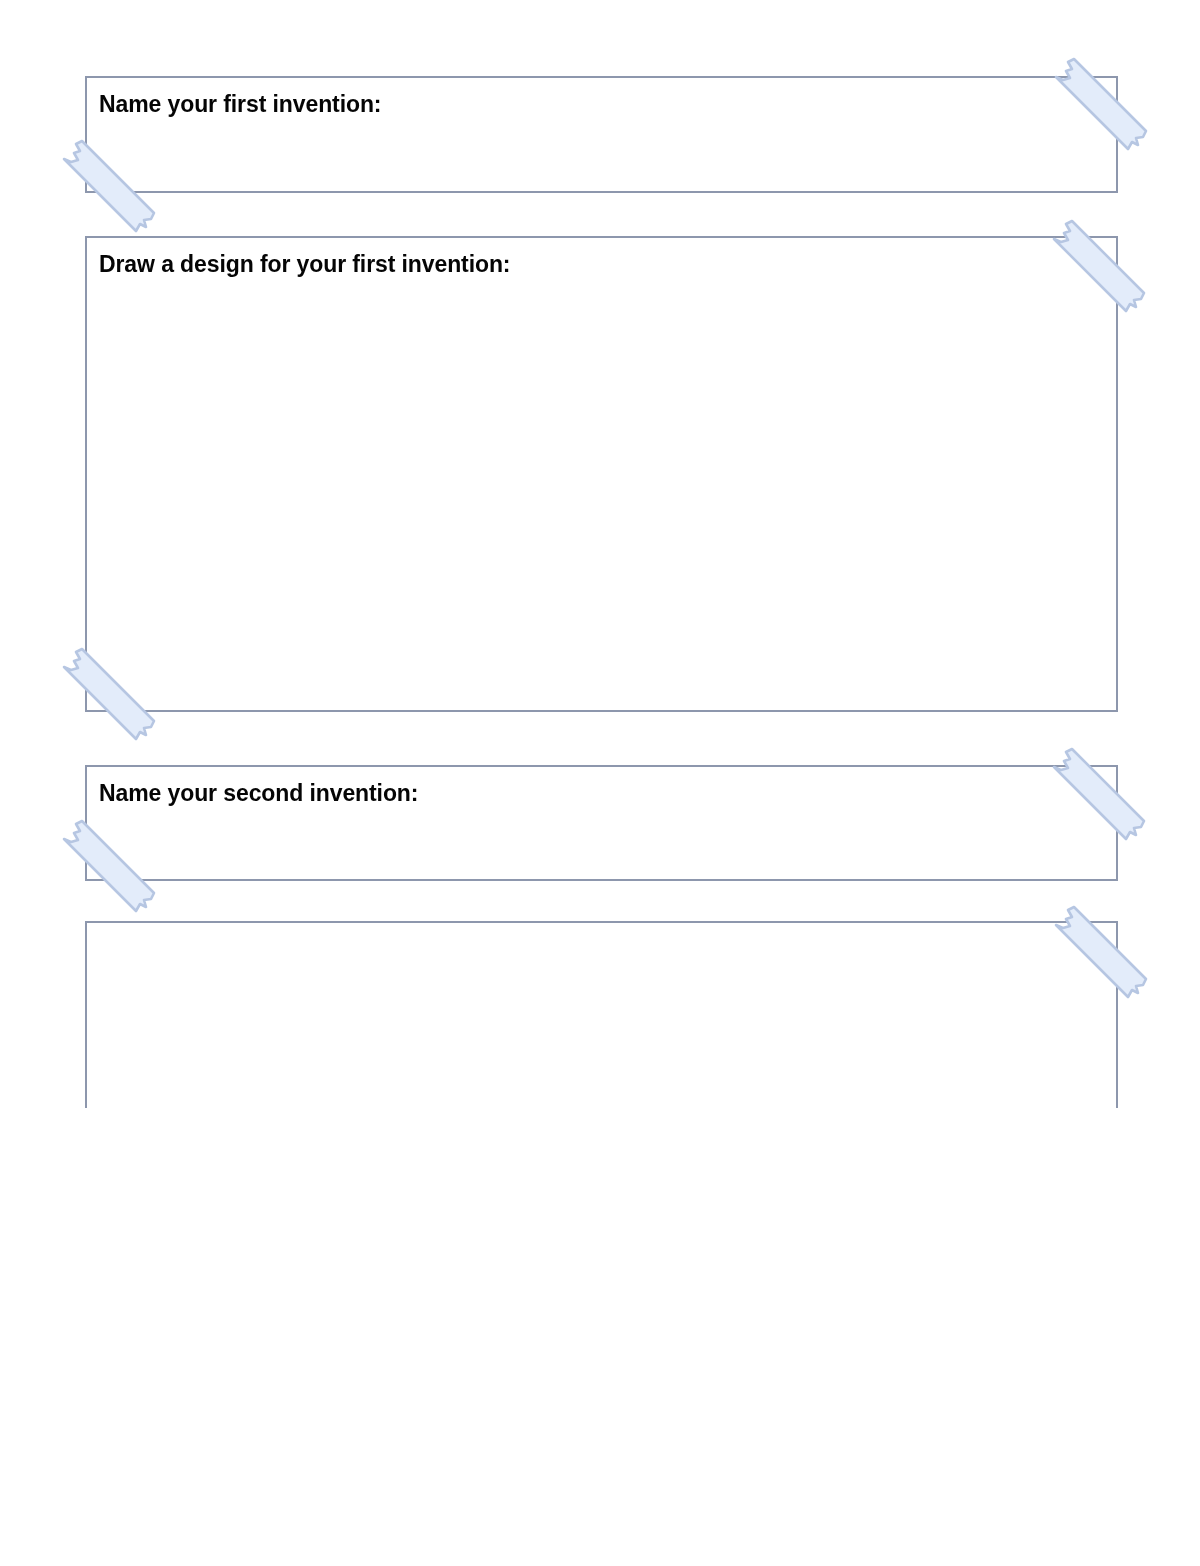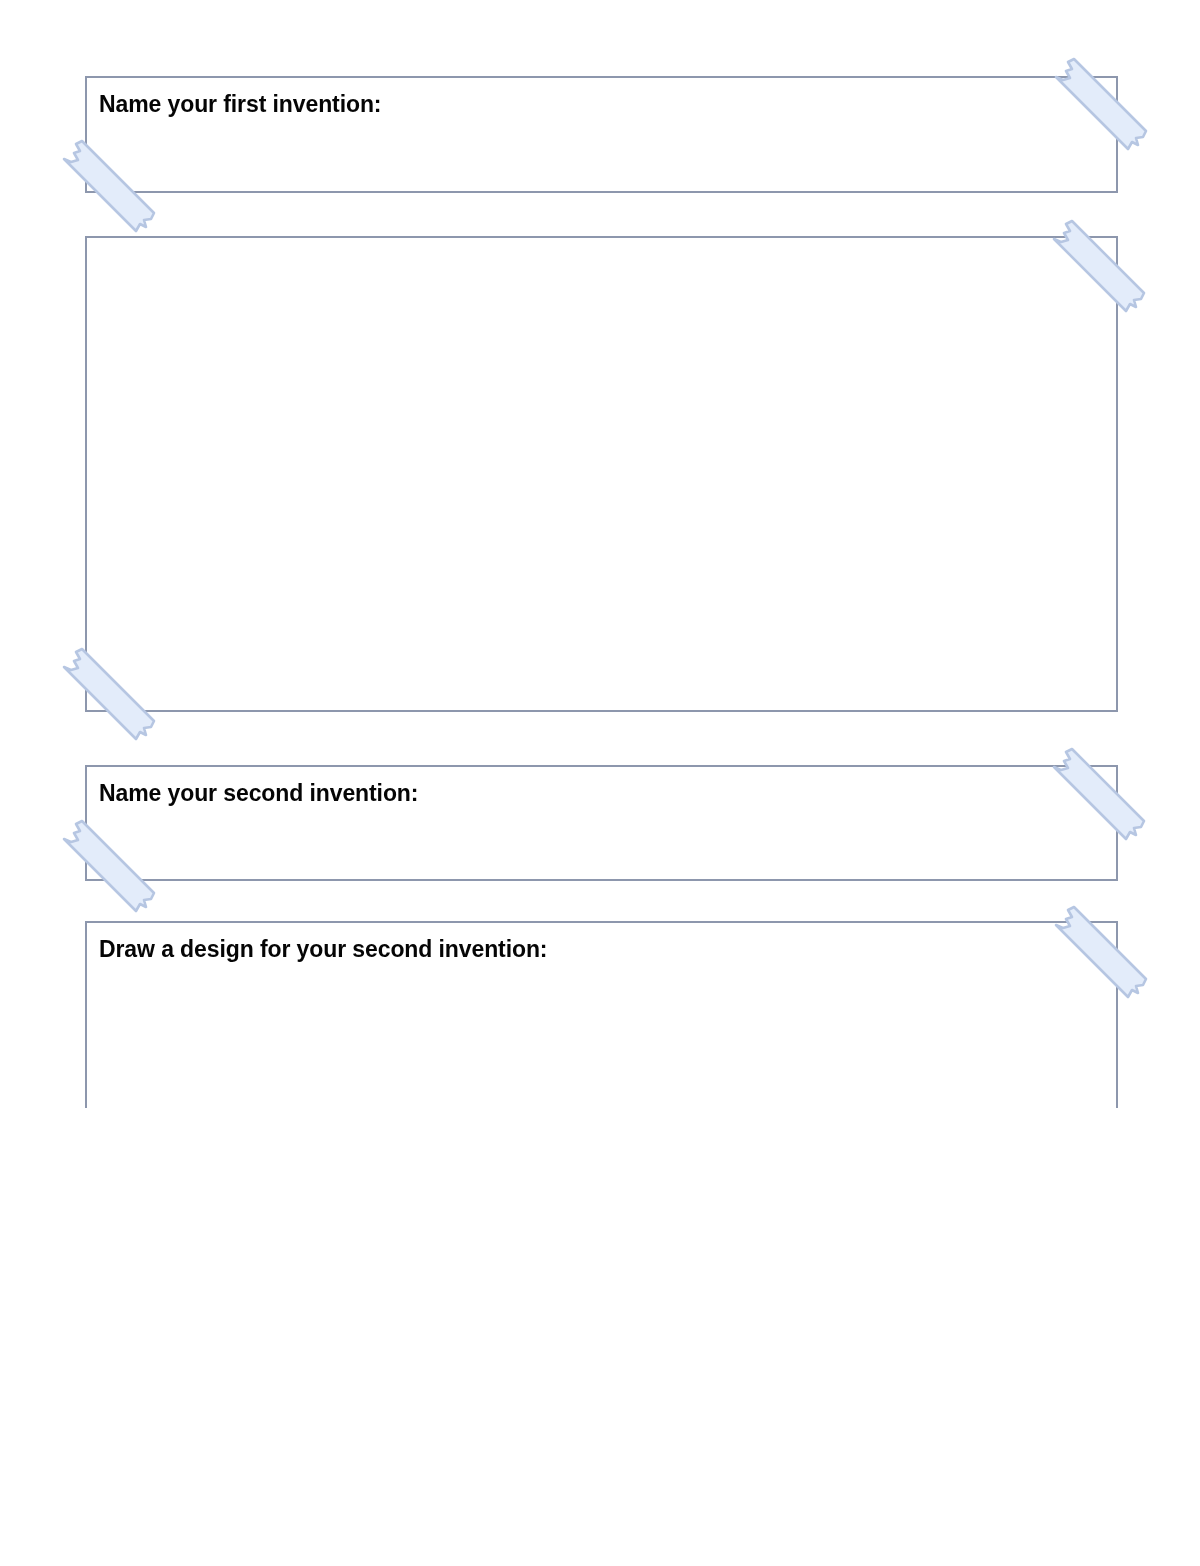--- a/index.html
+++ b/index.html
@@ -89,30 +89,30 @@
 <body>
 
 <div id="page">
 
   <div class="box" id="box-1">
     <div class="box-label">Name your first invention:</div>
     <div class="box-canvas"></div>
   </div>
 
   <div class="box" id="box-2">
+    <div class="box-label">Draw a design for your first invention:</div>
     <div class="box-canvas"></div>
   </div>
 
   <div class="box" id="box-3">
     <div class="box-label">Name your second invention:</div>
     <div class="box-canvas"></div>
   </div>
 
   <div class="box" id="box-4">
-    <div class="box-label">Draw a design for your second invention:</div>
     <div class="box-canvas"></div>
   </div>
 
   <div class="tape" id="tape-1-tr">
     <svg viewBox="0 0 116 116">
         <use href="#tape-shape"></use>
       </svg>
   </div>
   <div class="tape" id="tape-1-bl">
     <svg viewBox="0 0 116 116">

